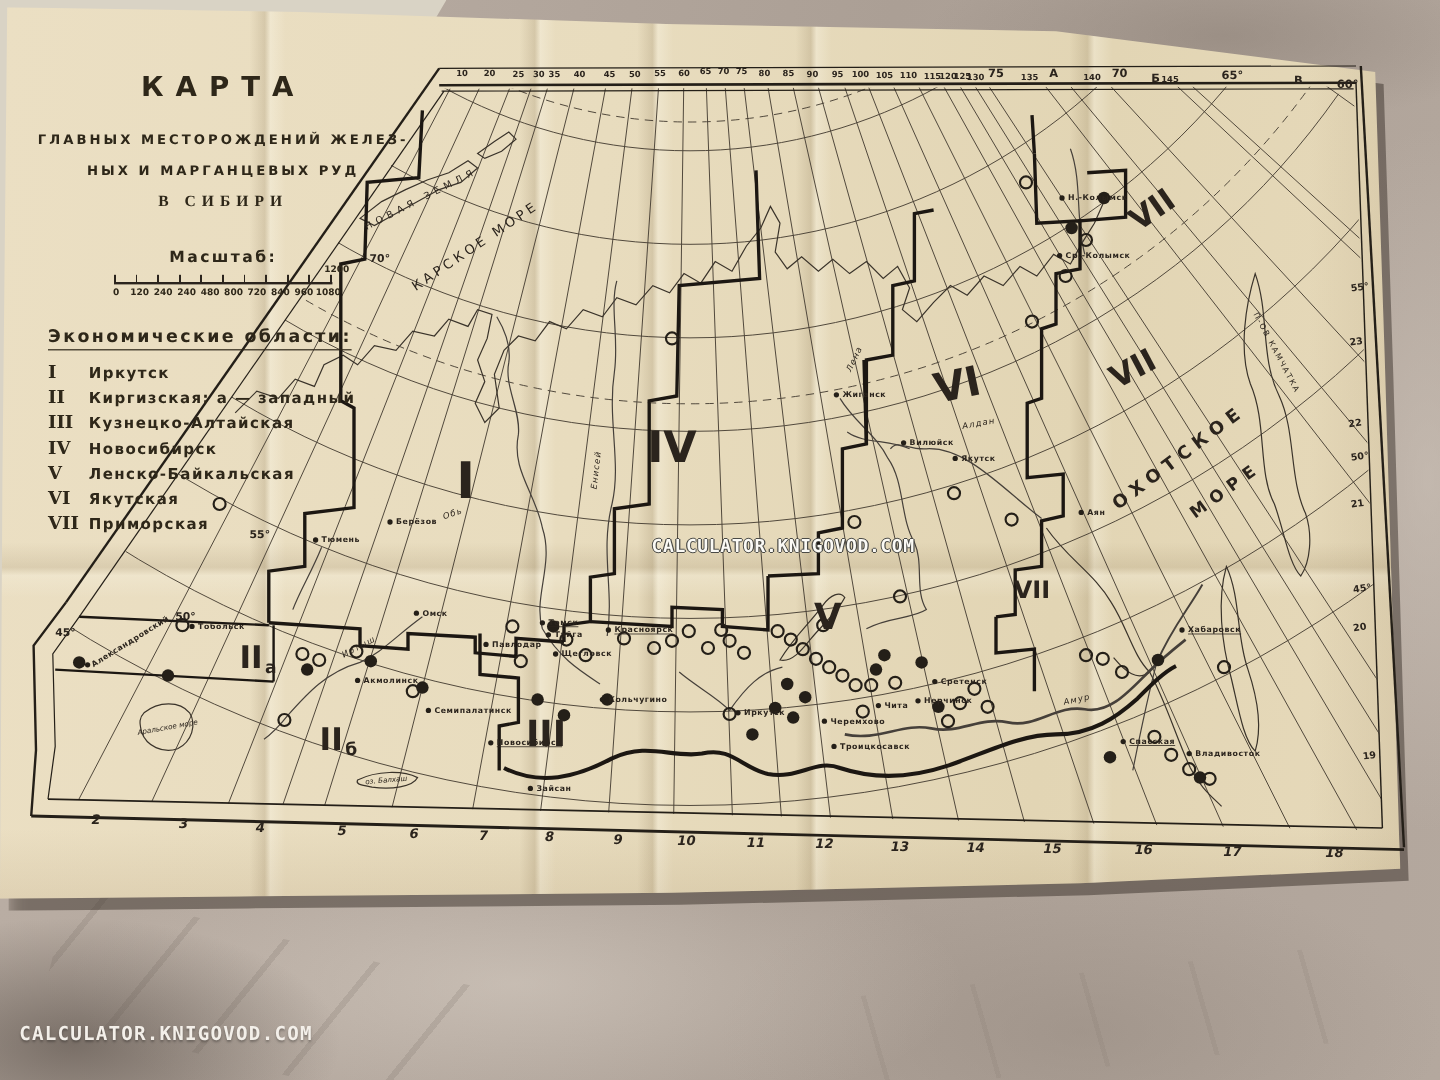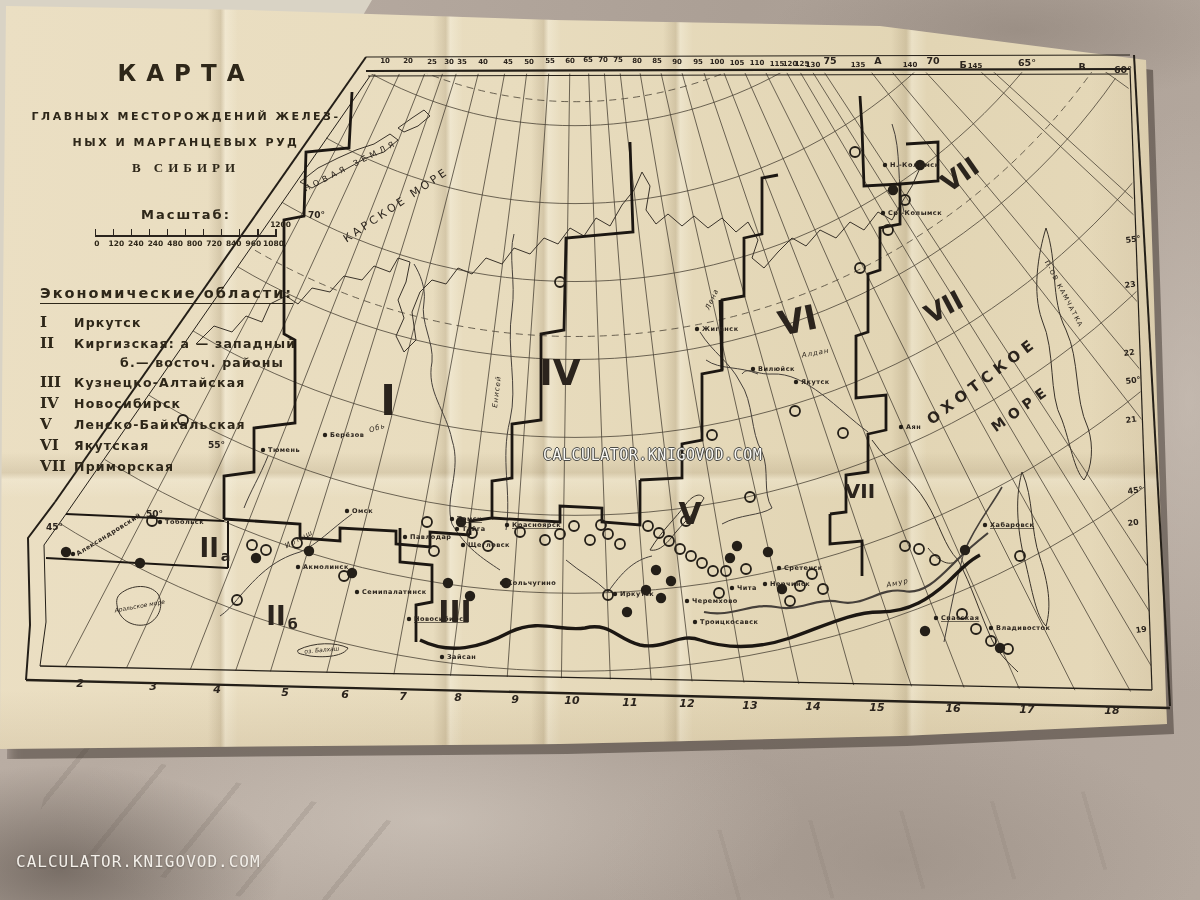--- a/index.html
+++ b/index.html
@@ -41,33 +41,33 @@
   .t-sub{font-size:11px;font-weight:700;letter-spacing:2.5px;margin-top:24px;}
   .t-sub2{margin-top:13px;}
   .t-sub3{font-size:13px;letter-spacing:5px;margin-top:11px;font-family:Liberation Serif, serif;}
   .t-scale-label{font-size:13px;font-weight:700;letter-spacing:2px;margin-top:31px;}
   .scalebar-wrap{position:relative;width:182px;margin:7px auto 0;}
   .scalebar{height:6px;border-bottom:2px solid #2b241d;
     background:repeating-linear-gradient(90deg,#2b241d 0 1.5px,transparent 1.5px 18px);}
   .scale-end{position:absolute;right:-14px;top:-9px;font-size:7.5px;font-weight:700;}
   .scale-ticks{display:flex;justify-content:space-between;width:196px;margin-left:-8px;margin-top:2px;}
   .scale-ticks span{font-size:7.5px;font-weight:700;width:20px;}
-  .legend{position:absolute;left:40px;top:283px;width:290px;color:#2e2719;}
+  .legend{position:absolute;left:40px;top:270px;width:290px;color:#2e2719;}
   .leg-head{display:inline-block;font-size:14.5px;font-weight:700;letter-spacing:2px;
     border-bottom:1.5px solid #2e2719;padding-bottom:2px;}
   .leg-list{margin-top:9px;}
   .leg-row{display:flex;align-items:baseline;margin-bottom:3px;font-weight:700;}
   .leg-num{width:34px;font-family:"DejaVu Serif",serif;font-size:15px;}
   .leg-name{font-size:12.5px;letter-spacing:1.2px;}
   .leg-row.indent{padding-left:80px;}
   .leg-ore{margin-top:14px;}
   .leg-ore .leg-row{align-items:center;margin-bottom:6px;}
   .leg-circle{width:11px;height:11px;border:2.5px solid #2b241d;border-radius:50%;margin:0 10px 0 2px;flex:none;}
   .leg-circle.filled{background:#2b241d;}
-  .watermark{position:absolute;font-family:"DejaVu Sans Mono",monospace;font-weight:400;white-space:nowrap;}
+  .watermark{position:absolute;font-family:"DejaVu Sans Mono",monospace;font-weight:700;white-space:nowrap;}
   .wm-center{left:543px;top:446px;font-size:15px;letter-spacing:.5px;color:#fbfaf5;
     text-shadow:1px 0 0 #4a4a46,-1px 0 0 #4a4a46,0 1px 0 #4a4a46,0 -1px 0 #4a4a46;}
   .wm-bottom{left:16px;top:852px;font-size:16px;letter-spacing:1px;color:#f3efe9;
     text-shadow:0 1px 2px rgba(0,0,0,.3);}
 </style>
 </head>
 <body>
 
 <div class="scene">
   <div class="table"></div>
@@ -461,23 +461,20 @@
     <span class="leg-head">Экономические области:</span>
     <div class="leg-list" id="legend-list">
         <div class="leg-row">
           <span class="leg-num">I</span>
           <span class="leg-name">Иркутск</span>
         </div>
         <div class="leg-row">
           <span class="leg-num">II</span>
           <span class="leg-name">Киргизская: а — западный</span>
         </div>
-        <div class="leg-row indent">
-          <span class="leg-name">б.— восточ. районы</span>
-        </div>
         <div class="leg-row">
           <span class="leg-num">III</span>
           <span class="leg-name">Кузнецко-Алтайская</span>
         </div>
         <div class="leg-row">
           <span class="leg-num">IV</span>
           <span class="leg-name">Новосибирск</span>
         </div>
         <div class="leg-row">
           <span class="leg-num">V</span>

